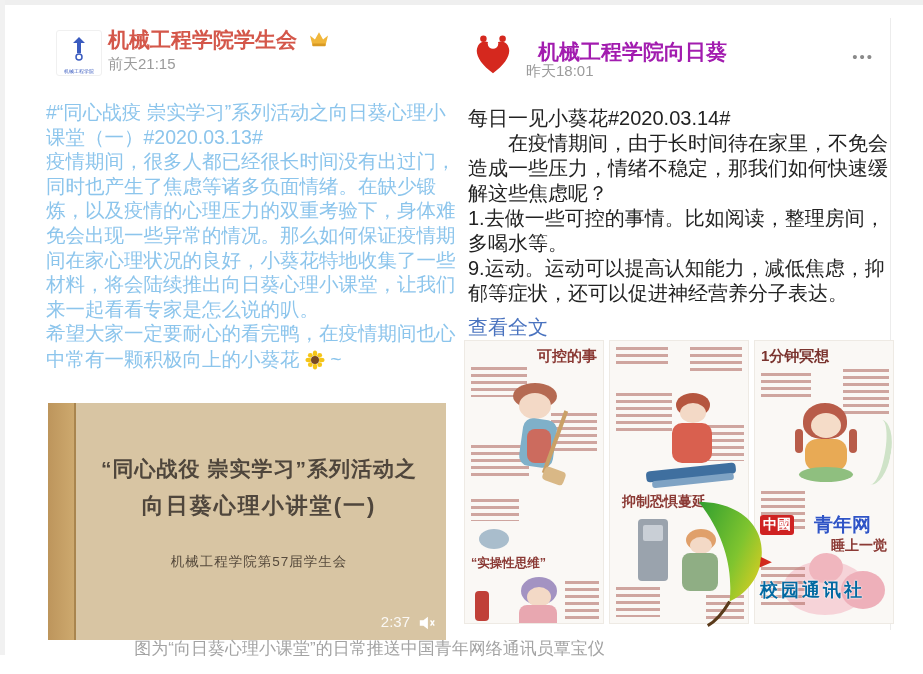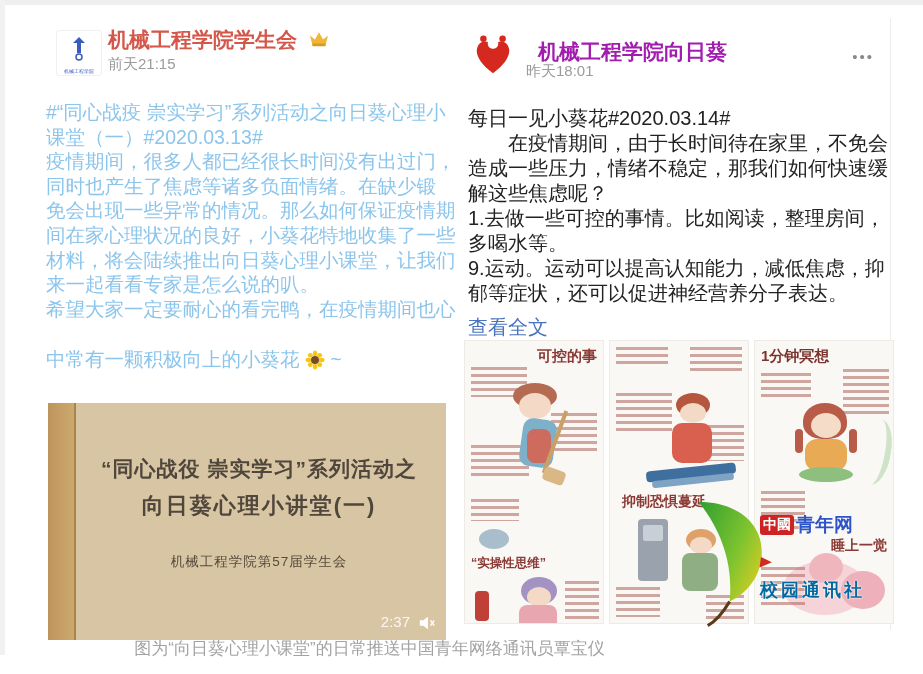--- a/index.html
+++ b/index.html
@@ -30,21 +30,21 @@
   .v-dur{color:rgba(255,255,255,.88);font-size:15px;}
   
   .grid{display:flex;gap:5px;}
   .tile{width:138px;height:282px;background:#faf8f5;border:1px solid #eeeae4;position:relative;cursor:pointer;overflow:hidden;}
   .t-title{position:absolute;font-weight:bold;color:#8b3a35;white-space:nowrap;}
   .mt{position:absolute;background:repeating-linear-gradient(180deg,rgba(178,110,102,.6) 0 3px,transparent 3px 7px);}
   .shape{position:absolute;}
   
   .wm-badge{display:inline-block;background:#cf2222;color:#fff;font-size:14px;font-weight:bold;
             padding:1px 3px;border-radius:3px;vertical-align:2px;}
-  .wm-brand{color:#2f54c6;font-size:19px;font-weight:bold;margin-left:2px;
+  .wm-brand{color:#2f54c6;font-size:19px;font-weight:bold;margin-left:20px;
             text-shadow:0 0 2px #fff,0 0 2px #fff;}
   .wm-domain{color:#2f54c6;font-size:28px;font-weight:bold;letter-spacing:1px;
              text-shadow:0 0 2px #fff,0 0 2px #fff;}
   .wm-sub{color:#0369a1;font-size:18px;font-weight:bold;letter-spacing:3px;
           text-shadow:0 0 2px #fff,0 0 2px #fff;}
   .caption{left:0;top:637px;width:739px;text-align:center;color:#a3a3a3;font-size:17px;}
   .av-label{position:absolute;left:0;bottom:1px;width:100%;text-align:center;
             font-size:5px;color:#3a5bbf;letter-spacing:0;}
 </style>
 </head>
@@ -68,20 +68,21 @@
     <path d="M2 6 L7.5 10.5 L12 2.5 L16.5 10.5 L22 6 L19.5 16 H4.5 Z" fill="#f0b63a"></path>
     <rect x="4.5" y="15" width="15" height="3" rx="1" fill="#d99a23"></rect>
   </svg>
   <div class="abs a-time" style="left:62px;top:37px;">前天21:15</div>
 
   <div class="abs body-lines left-body" style="left:0px;top:82px;width:402px;">
       <div>#“同心战疫 崇实学习”系列活动之向日葵心理小</div>
       <div>课堂（一）#2020.03.13#</div>
       <div>疫情期间，很多人都已经很长时间没有出过门，</div>
       <div>同时也产生了焦虑等诸多负面情绪。在缺少锻</div>
+      <div>炼，以及疫情的心理压力的双重考验下，身体难</div>
       <div>免会出现一些异常的情况。那么如何保证疫情期</div>
       <div>间在家心理状况的良好，小葵花特地收集了一些</div>
       <div>材料，将会陆续推出向日葵心理小课堂，让我们</div>
       <div>来一起看看专家是怎么说的叭。</div>
       <div>希望大家一定要耐心的看完鸭，在疫情期间也心</div>
     </div>
 
   <div class="abs lastline" style="left:0px;top:328px;">
     <span>中常有一颗积极向上的小葵花</span>
     <svg width="20" height="20" viewBox="0 0 20 20" style="vertical-align:-4px;">

